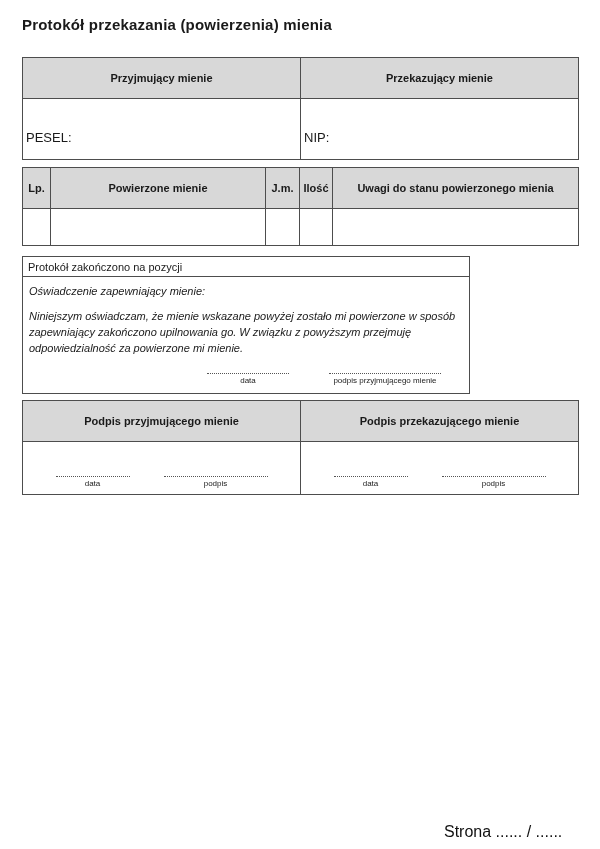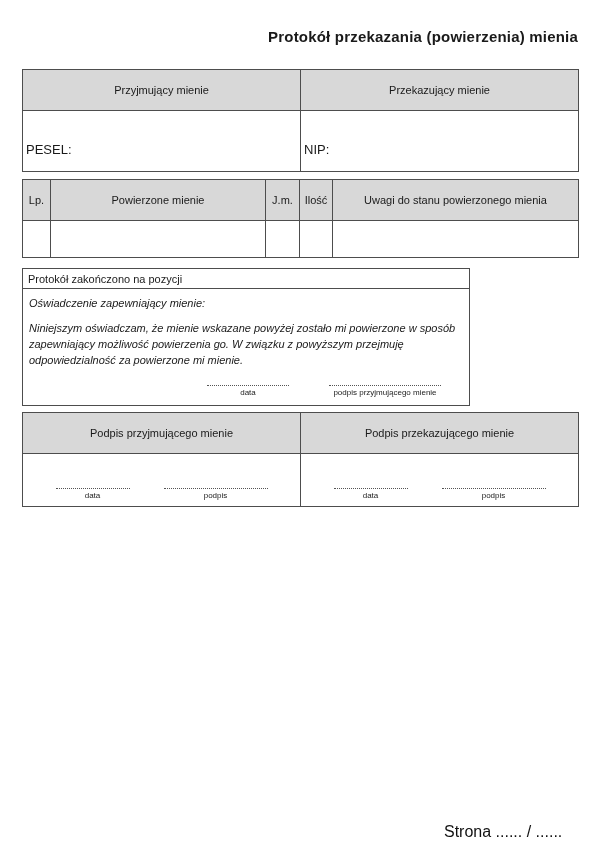--- a/index.html
+++ b/index.html
@@ -11,33 +11,33 @@
   }
   .page {
     position:relative;
     width:600px; height:849px;
     background:#ffffff;
     overflow:hidden;
   }
   .content { padding:0 22px; }
 
   .title {
-    margin-top:28px;
-    text-align:right;
+    margin-top:16px;
+    text-align:left;
     font-size:15px;
     font-weight:bold;
     letter-spacing:0.2px;
   }
 
   table { width:556px; border-collapse:collapse; table-layout:fixed; }
   th, td { border:1px solid #4d4d4d; }
 
   .hdr {
     background:#d8d8d8;
-    font-weight:normal;
+    font-weight:bold;
     font-size:11px;
     text-align:center;
     vertical-align:middle;
     padding:14px 2px;
   }
 
   
   .t1 { margin-top:24px; }
   .t1 th { height:24px; }
   .t1 td { height:61px; vertical-align:bottom; font-size:13px; padding:14px 3px; }
@@ -150,21 +150,21 @@
       </tr>
     </tbody>
       </table>
 
     <div class="box3">
       <div class="closing-row">
         <span>Protokół zakończono na pozycji</span>
       </div>
       <div class="decl">
         <div class="decl-heading">Oświadczenie zapewniający mienie:</div>
-        <div class="decl-body">Niniejszym oświadczam, że mienie wskazane powyżej zostało mi powierzone w sposób zapewniający możliwość powierzenia go. W związku z powyższym przejmuję odpowiedzialność za powierzone mi mienie.</div>
+        <div class="decl-body">Niniejszym oświadczam, że mienie wskazane powyżej zostało mi powierzone w sposób zapewniający zakończono upilnowania go. W związku z powyższym przejmuję odpowiedzialność za powierzone mi mienie.</div>
         <div class="decl-sign-row">
           <div class="sig-block">
             <div class="sig-line w-date"></div>
             <div class="sig-label">data</div>
           </div>
           <div class="sig-block">
             <div class="sig-line w-sign"></div>
             <div class="sig-label">podpis przyjmującego mienie</div>
           </div>
         </div>

